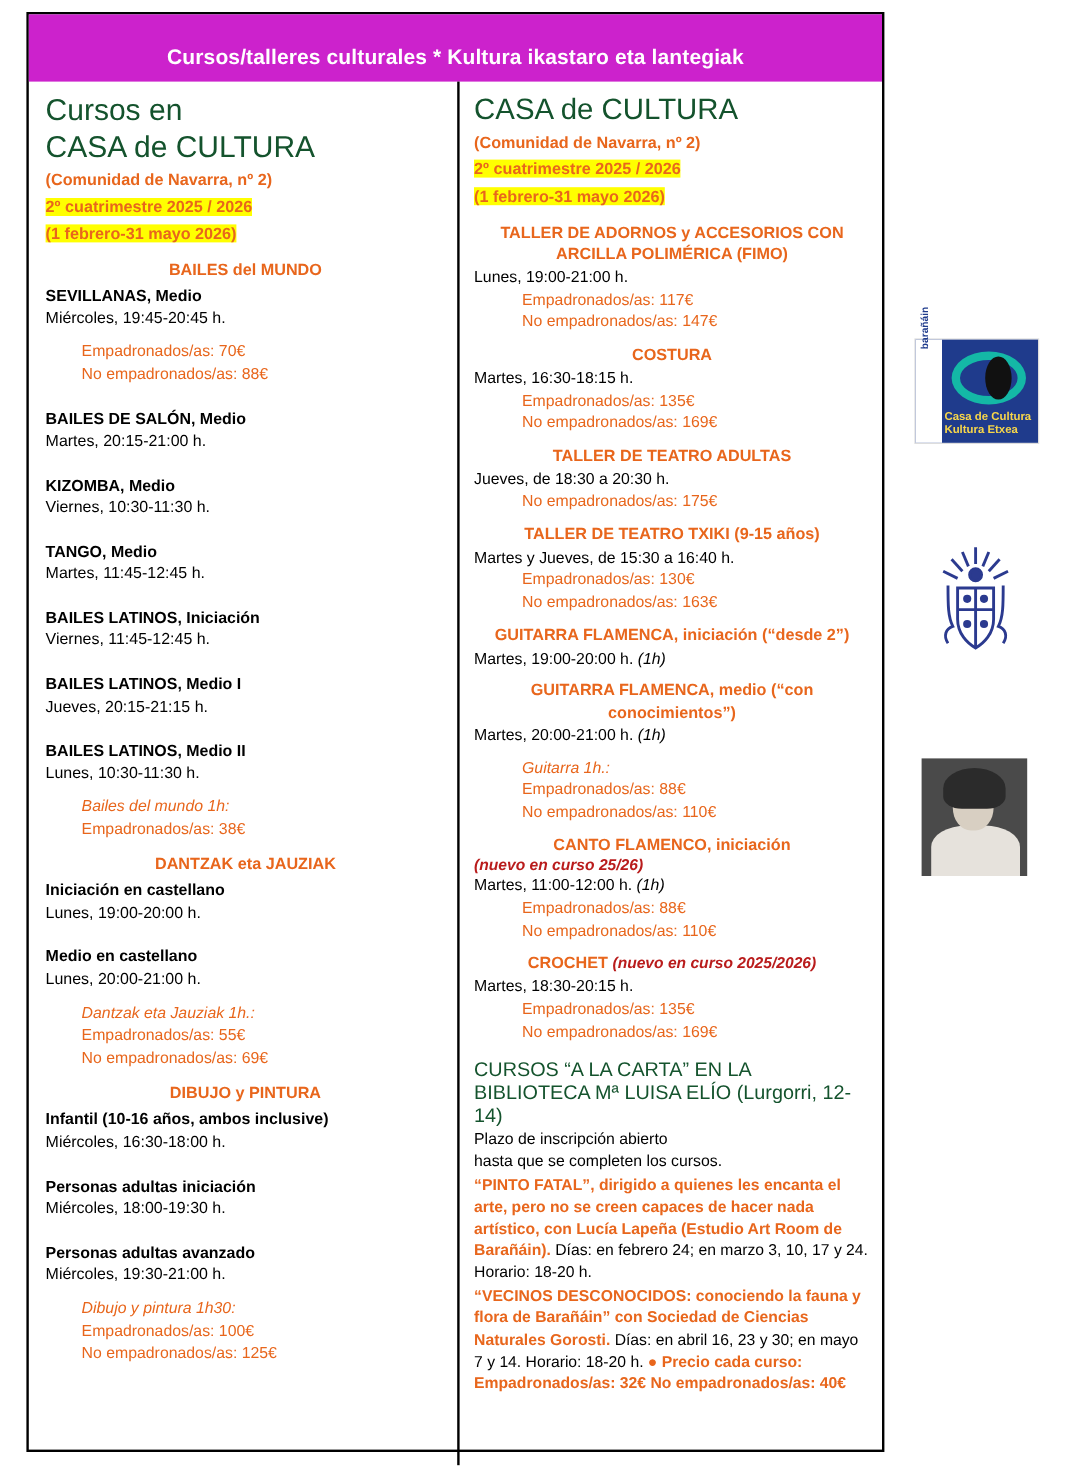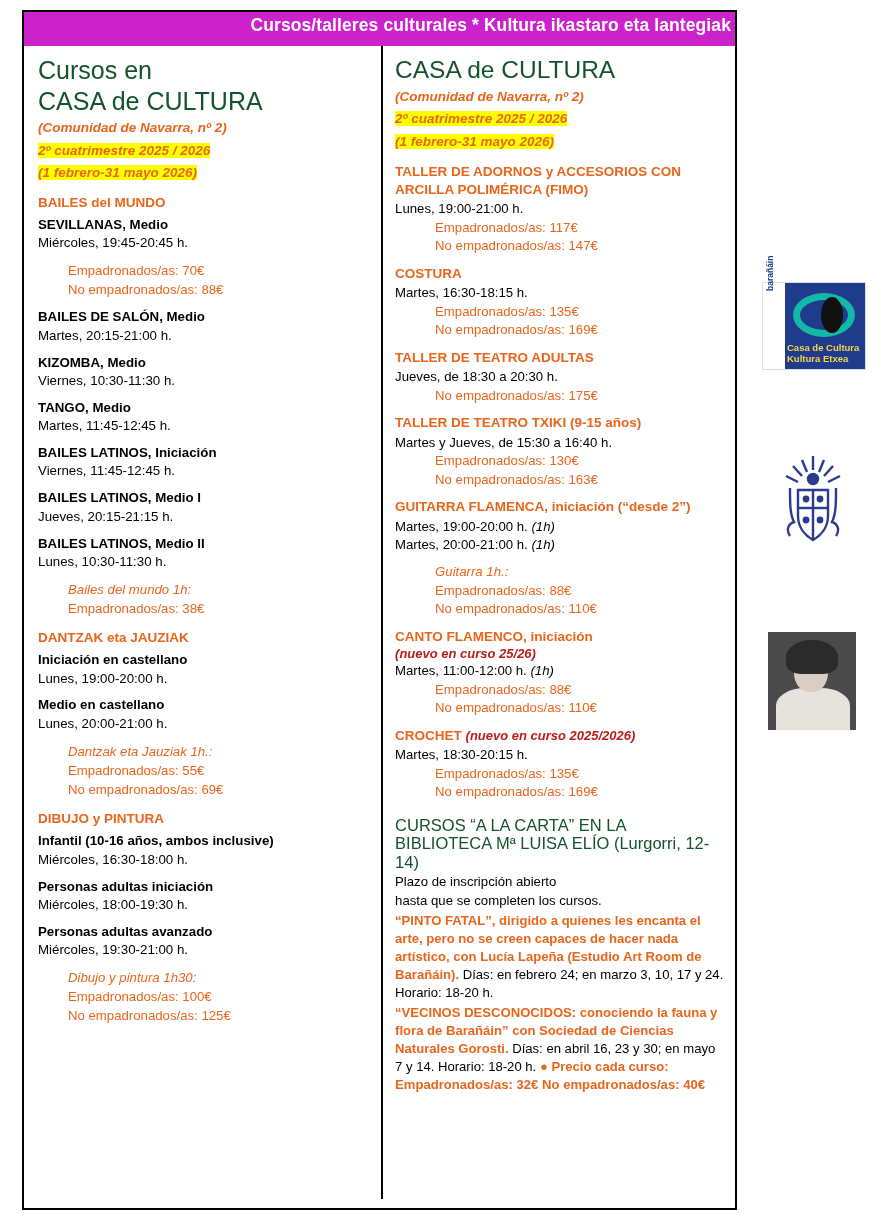--- a/index.html
+++ b/index.html
@@ -17,24 +17,24 @@
     left: 22px;
     top: 10px;
     width: 715px;
     height: 1200px;
     border: 2px solid #000000;
     background: #ffffff;
   }
   .banner {
     background: #cc22cc;
     color: #ffffff;
-    text-align: right;
+    text-align: center;
     font-weight: bold;
     font-size: 17.5px;
-    padding: 3px 4px 10px 4px;
+    padding: 25px 4px 10px 4px;
     letter-spacing: 0.1px;
   }
   .cols {
     display: flex;
     height: calc(100% - 43px);
   }
   .col {
     padding: 8px 10px 4px 14px;
     overflow: hidden;
   }
@@ -48,39 +48,39 @@
     line-height: 1.14;
     margin: 2px 0 0 0;
   }
   .hdr-big.r { font-size: 24.5px; }
   .sub-or {
     color: #e8661c;
     font-weight: bold;
     font-size: 13.5px;
     line-height: 1.45;
     margin-top: 3px;
-    font-style: italic;
   }
   .hl {
     background: #ffff00;
     display: inline;
   }
   .sect {
     color: #e8661c;
     font-weight: bold;
     font-size: 13.5px;
     line-height: 1.35;
     margin-top: 11px;
+    text-align: center;
   }
   .sect.tight { margin-top: 9px; }
   .item-name {
     color: #000000;
     font-weight: bold;
     font-size: 13.3px;
-    margin-top: 9px;
+    margin-top: 19px;
     line-height: 1.3;
   }
   .item-name.first { margin-top: 4px; }
   .item-time {
     color: #000000;
     font-size: 13.3px;
     line-height: 1.35;
     margin-top: 1px;
   }
   .price-block {
@@ -287,20 +287,21 @@
       <div class="price-inline">
         <div>Empadronados/as: 130€</div>
         <div>No empadronados/as: 163€</div>
       </div>
 
       <div class="sect tight">GUITARRA FLAMENCA, iniciación (“desde 2”)</div>
       <div class="body-black">
         <span>Martes, 19:00-20:00 h.</span>
         <span class="ital">(1h)</span>
       </div>
+      <div class="sect tight">GUITARRA FLAMENCA, medio (“con conocimientos”)</div>
       <div class="body-black">
         <span>Martes, 20:00-21:00 h.</span>
         <span class="ital">(1h)</span>
       </div>
       <div class="price-inline" style="margin-top:9px">
         <div class="ital">Guitarra 1h.:</div>
         <div>Empadronados/as: 88€</div>
         <div>No empadronados/as: 110€</div>
       </div>
 

